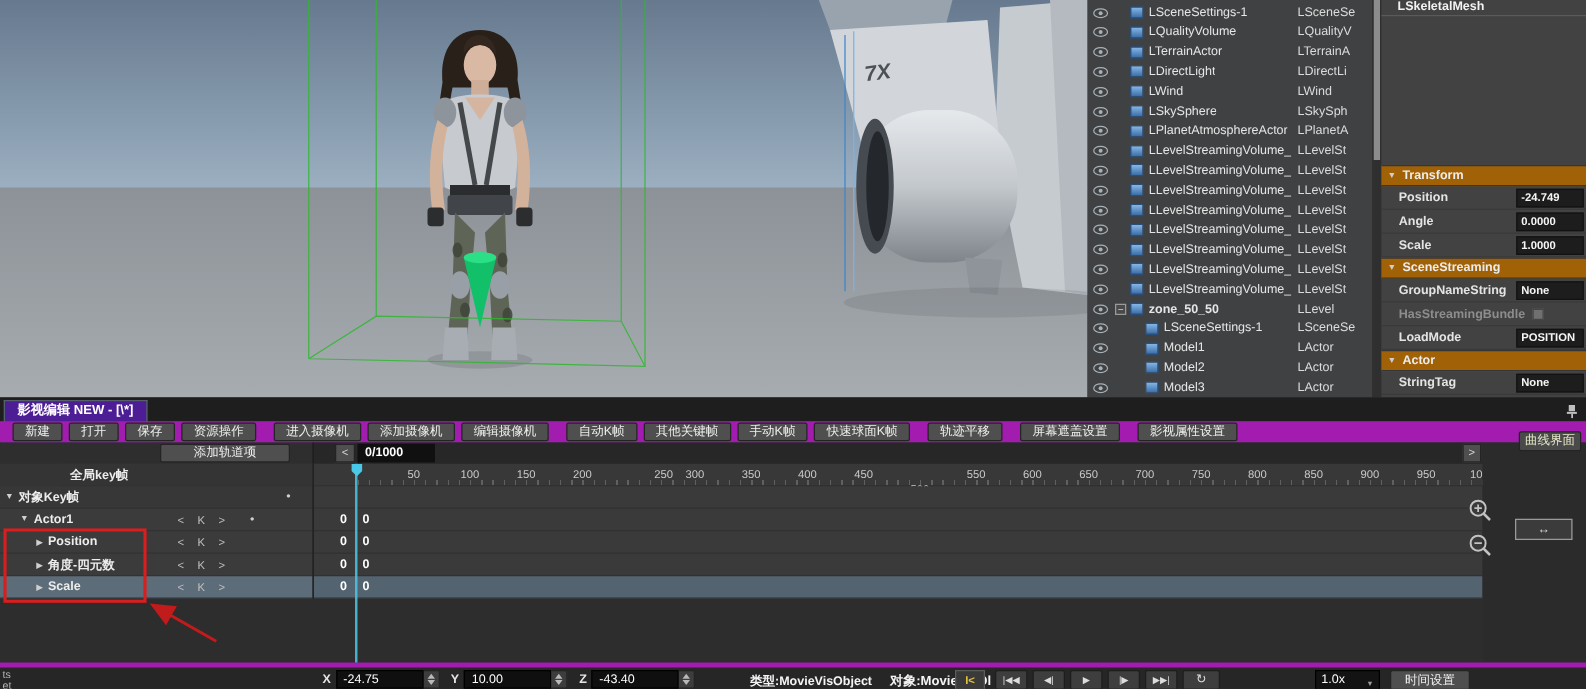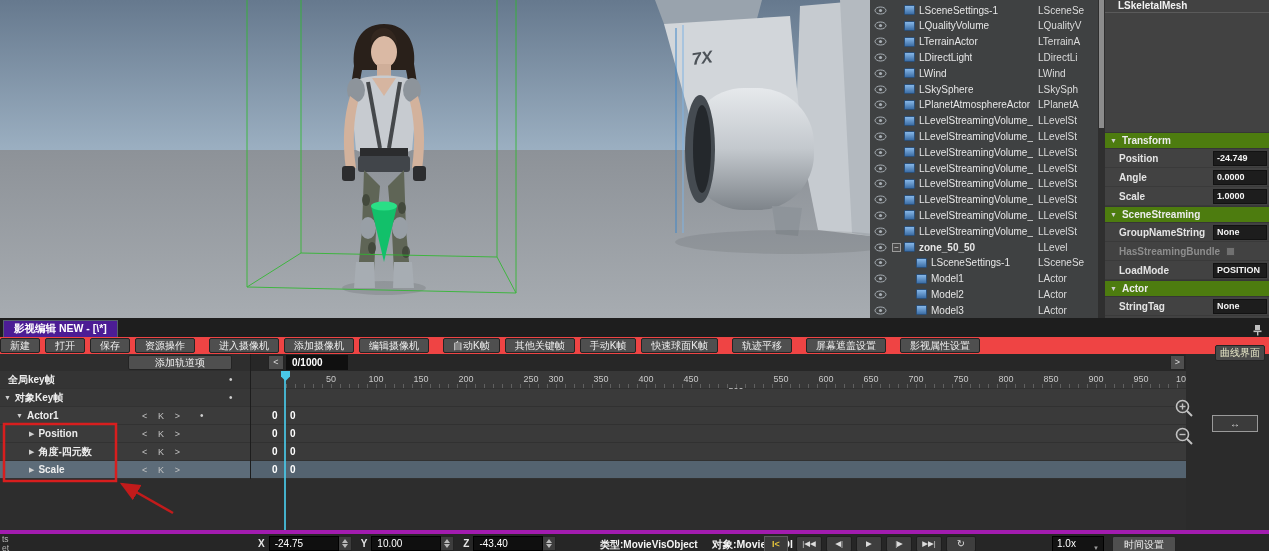--- a/index.html
+++ b/index.html
@@ -20,34 +20,34 @@
 .hicon{flex:none;width:11px;height:10px;margin-right:4px;border-radius:1px;background:linear-gradient(#86b7e8,#3c6ea6);border:1px solid #2b4f78}
 .hname{overflow:hidden;max-width:118px}
 .htype{position:absolute;left:168px;width:58px;overflow:hidden;color:#dcdcdc}
 #hier-scrollbar{position:absolute;left:1098px;top:0;width:7px;height:318px;background:#2f2f2f}
 #hier-thumb{position:absolute;left:1px;top:0;width:5px;height:128px;background:#8c8c8c}
 
 
 #properties{position:absolute;left:1105px;top:0;width:164px;height:318px;background:#424242;overflow:hidden}
 #prop-top{height:13px;padding-left:13px;font-size:10px;font-weight:bold;color:#f2f2f2;border-bottom:1px solid #5a5a5a;line-height:11px;overflow:hidden}
 #prop-sections{position:absolute;left:0;top:132px;width:100%}
-.psec{height:17px;background:#4d7c0f;border-top:1px solid #363636;border-bottom:1px solid #363636;display:flex;align-items:center;font-size:10px;font-weight:bold;color:#ececec}
+.psec{height:17px;background:#a16207;border-top:1px solid #363636;border-bottom:1px solid #363636;display:flex;align-items:center;font-size:10px;font-weight:bold;color:#ececec}
 .ptri{font-size:7px;margin:0 5px;color:#cfcfcf}
 .prow{height:19px;position:relative;display:flex;align-items:center;font-size:10px;color:#e4e4e4;border-bottom:1px solid #3a3a3a}
 .plabel{margin-left:14px;font-weight:bold}
 .plabel.disabled{color:#8d8d8d}
 .pvalue{position:absolute;right:2px;top:2px;width:54px;height:15px;background:#1d1d1d;border:1px solid #121212;color:#f5f5f5;font-size:9px;line-height:13px;padding:0 3px;overflow:hidden;white-space:nowrap;font-weight:bold}
 .pcheck{width:9px;height:9px;background:#707070;border:1px solid #454545;margin-left:6px}
 
 
 #sequencer{position:absolute;left:0;top:318px;width:1269px;height:233px;background:#343434}
 #tabbar{position:absolute;left:0;top:0;width:100%;height:19px;background:#1e1e1e}
 #tab{position:absolute;left:3px;top:2px;height:34px;background:#4c1d95;color:#fff;font-size:10.5px;font-weight:bold;line-height:15px;padding:0 10px;border:1px solid #55606a;border-bottom:none}
 #pin{position:absolute;right:5px;top:4px;width:12px;height:12px}
-#toolbar{position:absolute;left:0;top:19px;width:100%;height:17px;background:#ef4444;display:flex;align-items:center;}
+#toolbar{position:absolute;left:0;top:19px;width:100%;height:17px;background:#a21caf;display:flex;align-items:center;padding-left:10px}
 .tbtn{flex:none;height:15px;background:#4f4f4f;border:1px solid #242424;color:#efefef;font-size:10px;line-height:12px;padding:0 9px;margin-right:5px;border-radius:2px}
 .tgap{width:9px;flex:none}
 #curve-btn{position:absolute;left:1215px;top:27px;width:50px;height:16px;background:#4a4a4a;border:1px solid #242424;color:#e8e8c8;font-size:10px;line-height:12px;border-radius:2px;z-index:3;padding:0}
 
 #seqhead-left{position:absolute;left:0;top:36px;width:250px;height:17px;background:#2e2e2e}
 #add-track{position:absolute;left:128px;top:1px;width:104px;height:15px;background:#4f4f4f;border:1px solid #242424;color:#efefef;font-size:10px;line-height:11px;border-radius:2px;padding:0}
 #seqhead-right{position:absolute;left:250px;top:36px;width:936px;height:17px;background:#272727;border-left:1px solid #1d1d1d}
 #range-prev{position:absolute;left:17px;top:1px;width:16px;height:15px;background:#4f4f4f;border:1px solid #242424;color:#ddd;font-size:9px;line-height:11px;padding:0}
 #frame-display{position:absolute;left:35px;top:1px;width:62px;height:15px;background:#101010;color:#fff;font-size:10px;font-weight:bold;line-height:15px;padding-left:6px}
 #range-next{position:absolute;right:1px;top:1px;width:15px;height:15px;background:#4f4f4f;border:1px solid #242424;color:#ddd;font-size:9px;line-height:11px;padding:0}
@@ -517,21 +517,21 @@
     <div id="seqhead-left">
       <button id="add-track">添加轨道项</button>
     </div>
     <div id="seqhead-right">
       <button id="range-prev">&lt;</button>
       <div id="frame-display">0/1000</div>
       <button id="range-next">&gt;</button>
     </div>
 
     <div id="tracks-left">
-        <div class="trow-l header" style="top: 0px;">
+        <div class="trow-l header" style="top: 0px; margin-left: 48px;">
           <span class="hspace" style="width: 8px;"></span>
           <span class="tlabel">全局key帧</span>
           <span class="tdot" style="left: 229px;">•</span>
         </div>
         <div class="trow-l group" style="top: 18px;">
           <span class="hspace" style="width: 4px;"></span>
           <span class="texp">▼</span>
           <span class="tlabel">对象Key帧</span>
           <span class="tdot" style="left: 229px;">•</span>
         </div>

